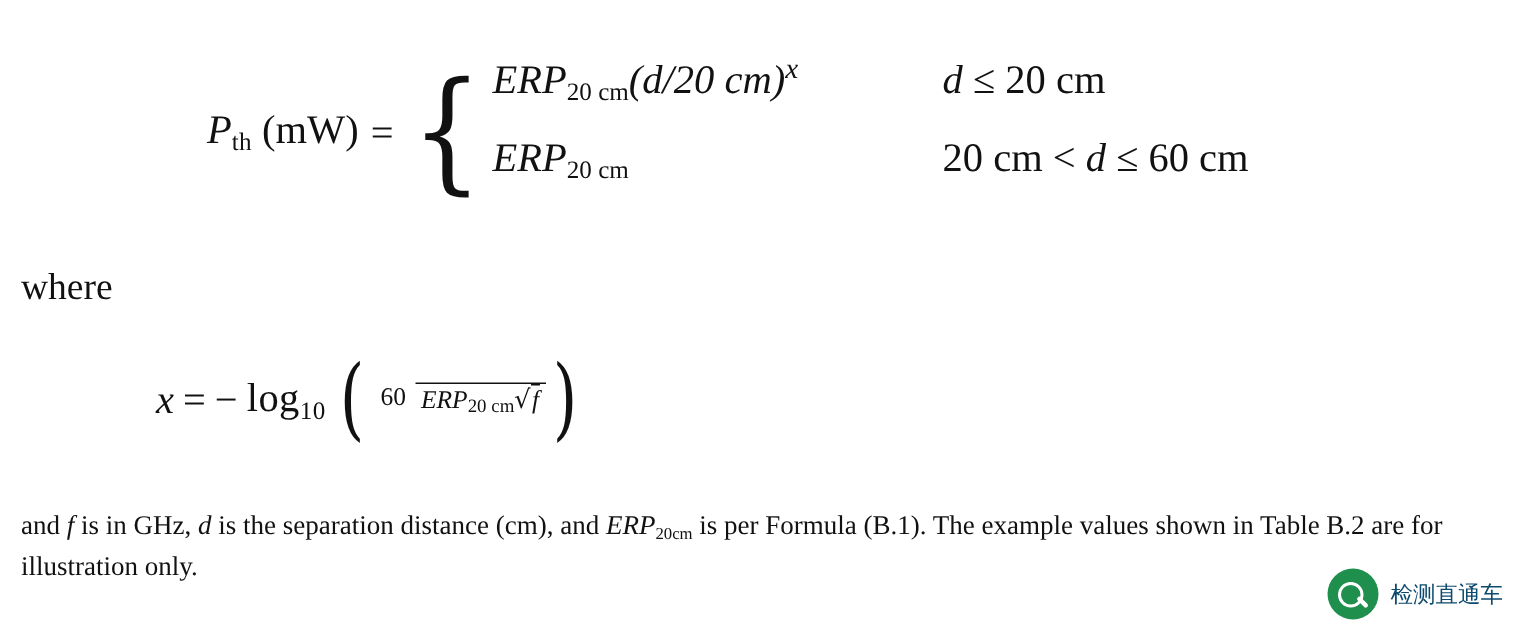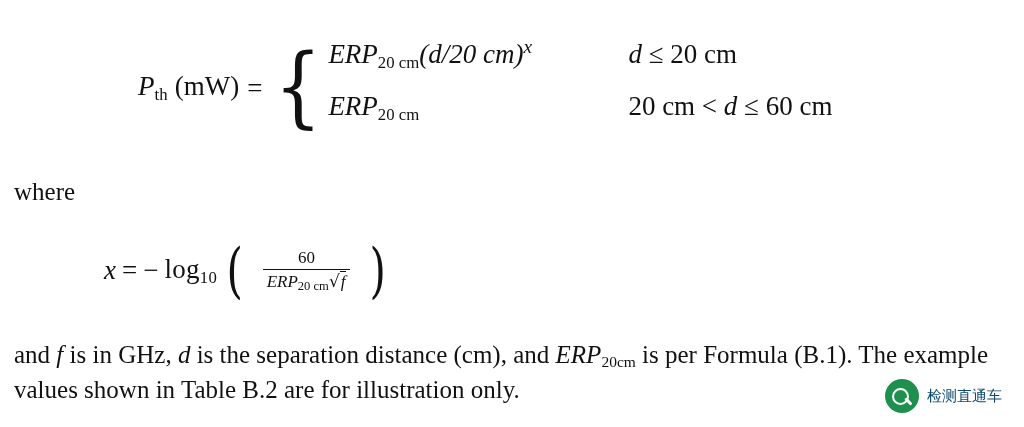--- a/index.html
+++ b/index.html
@@ -128,24 +128,23 @@
     font-size: 60px;
     line-height: 0.62;
     font-family: "DejaVu Serif", serif;
     font-weight: 300;
     transform: scaleX(0.7);
     transform-origin: center;
     display: inline-block;
   }
   .frac {
     display: inline-flex;
-    flex-direction: column;
-    align-items: center;
+    flex-direction: row;
     font-size: 17px;
-    margin: 0 16px;
+    margin: 0 1px;
     vertical-align: middle;
   }
   .frac .num {
     font-style: normal;
     padding: 0 6px 1px 6px;
   }
   .frac .den {
     border-top: 1.4px solid #111;
     padding: 1px 4px 0 4px;
     font-style: italic;
@@ -167,21 +166,21 @@
     border-top: 1.2px solid #111;
     padding: 0 1px;
   }
 
   
   .para {
     position: absolute;
     left: 14px;
     top: 338px;
     width: 990px;
-    font-size: 25px;
+    font-size: 18px;
     line-height: 1.38;
   }
   .para i {
     font-style: italic;
   }
   .para .sub {
     font-size: 0.62em;
     vertical-align: -0.28em;
     font-style: normal;
   }

